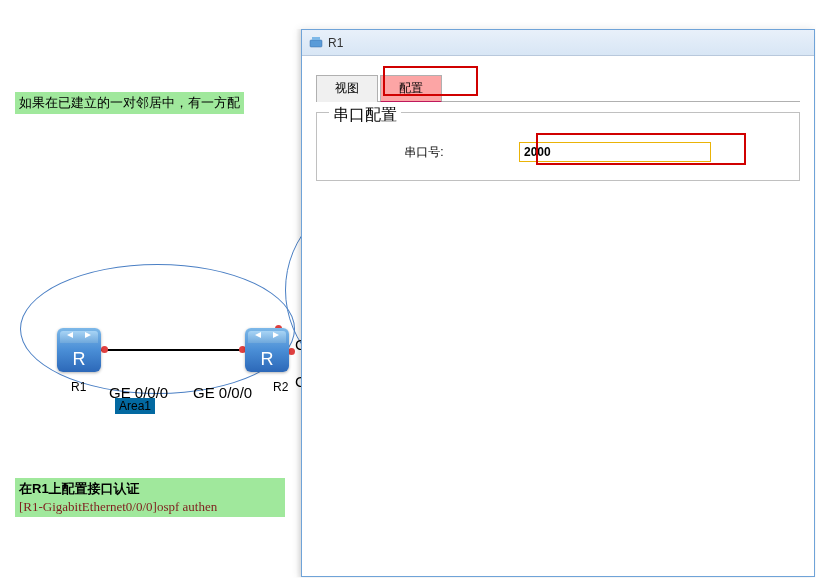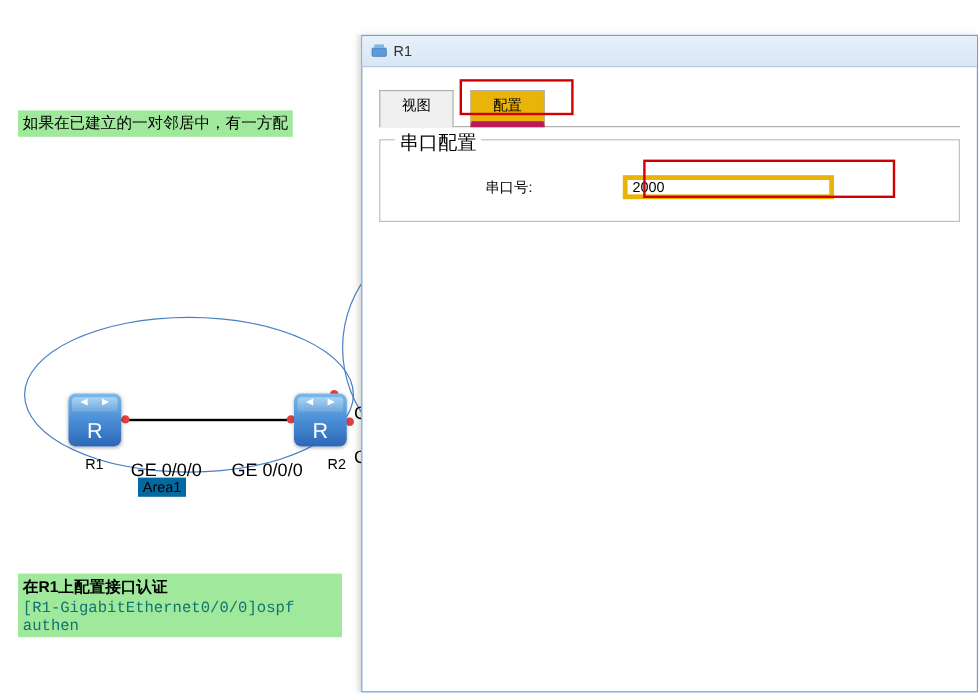--- a/index.html
+++ b/index.html
@@ -1,21 +1,21 @@
 <!DOCTYPE html>
 <html><head>
   <meta charset="utf-8">
   <style>
     * { margin: 0; padding: 0; box-sizing: border-box; }
     body { font-family: "Microsoft YaHei", Arial, sans-serif; font-size: 12px; background: #fff; width: 816px; height: 578px; position: relative; overflow: hidden; }
     
     .bg-text { position: absolute; background: #a0e89c; padding: 2px 4px; font-size: 13px; }
     .text1 { top: 92px; left: 15px; }
     .text2 { top: 478px; left: 15px; width: 270px; font-weight: bold; }
-    .text3 { top: 497px; left: 15px; width: 270px; color: #0f766e; font-family: Liberation Mono, monospace; }
+    .text3 { top: 497px; left: 15px; width: 270px; color: #7f1d1d; font-family: Liberation Serif, serif; }
     
     .diagram { position: absolute; top: 200px; left: 15px; width: 290px; height: 250px; }
     .area-ellipse { position: absolute; top: 64px; left: 5px; width: 275px; height: 130px; border: 1px solid #4a7fc4; border-radius: 50%; }
     .big-circle { position: absolute; top: -10px; left: 270px; width: 200px; height: 200px; border: 1px solid #4a7fc4; border-radius: 50%; }
     
     .router { position: absolute; width: 44px; height: 44px; }
     .router-icon { width: 44px; height: 44px; background: linear-gradient(180deg, #7db8e8 0%, #4a8ed6 50%, #2c68b8 100%); border-radius: 6px; position: relative; box-shadow: 0 1px 3px rgba(0,0,0,0.3); }
     .router-icon::before { content: ""; position: absolute; top: 3px; left: 3px; right: 3px; height: 12px; background: linear-gradient(180deg, #a8d4f5, #6fa8dc); border-radius: 3px 3px 0 0; }
     .router-icon::after { content: "R"; position: absolute; bottom: 2px; left: 0; right: 0; text-align: center; color: #fff; font-size: 18px; font-weight: 400; font-family: Arial; }
     .router-arrows { position: absolute; top: 4px; left: 50%; transform: translateX(-50%); width: 28px; height: 10px; }
@@ -45,32 +45,32 @@
     
     .area-label { position: absolute; top: 198px; left: 100px; background: #0369a1; padding: 1px 4px; font-size: 12px; }
     
     .window { position: absolute; top: 29px; left: 301px; width: 514px; height: 548px; border: 1px solid #6fa3d8; background: #fff; box-shadow: -2px 0 8px rgba(0,0,0,0.1); }
     .titlebar { height: 26px; background: linear-gradient(180deg, #e8f0fa 0%, #d8e6f5 100%); border-bottom: 1px solid #b8c8dc; display: flex; align-items: center; padding: 0 6px; }
     .title-icon { width: 16px; height: 16px; margin-right: 4px; display: inline-flex; align-items: center; justify-content: center; }
     .title-text { font-size: 12px; color: #333; }
     
     .content-area { padding: 18px 14px; }
     .tabs { display: flex; border-bottom: 1px solid #b0b0b0; position: relative; }
-    .tab { padding: 4px 18px; border: 1px solid #b0b0b0; border-bottom: none; margin-right: 14px; background: #f0f0f0; font-size: 12px; cursor: pointer; position: relative; top: 1px; }
-    .tab.active { background: #eab308; border-bottom: 5px solid #be185d; }
+    .tab { padding: 4px 18px; border: 1px solid #b0b0b0; border-bottom: none; margin-right: 2px; background: #f0f0f0; font-size: 12px; cursor: pointer; position: relative; top: 1px; }
+    .tab.active { background: #fca5a5; border-bottom: 1px solid #be185d; }
     
     .tab-highlight { position: absolute; border: 2px solid #d00000; }
     .th1 { top: 66px; left: 383px; width: 95px; height: 30px; }
     .th2 { top: 133px; left: 536px; width: 210px; height: 32px; }
     
     .fieldset { margin-top: 10px; border: 1px solid #c0c0c0; padding: 0 12px 18px 12px; position: relative; }
     .fieldset-legend { position: relative; top: -8px; background: #fff; padding: 0 4px; font-size: 16px; display: inline-block; }
     .field-row { display: flex; align-items: center; margin-top: 8px; }
     .field-label { width: 190px; text-align: center; font-size: 12px; }
-    .field-input { width: 176px; height: 20px; border: 4px solid #eab308; padding: 0 4px; font-size: 12px; }
+    .field-input { width: 192px; height: 20px; border: 1px solid #eab308; padding: 0 4px; font-size: 12px; font-weight: bold; }
     
     .shadow-left { position: absolute; top: 29px; left: 296px; width: 5px; height: 548px; background: linear-gradient(90deg, rgba(0,0,0,0) 0%, rgba(0,0,0,0.08) 100%); }
   </style>
 </head>
 <body>
 
 <div class="bg-text text1">如果在已建立的一对邻居中，有一方配</div>
 
 <div class="diagram">
   <div class="big-circle"></div>

